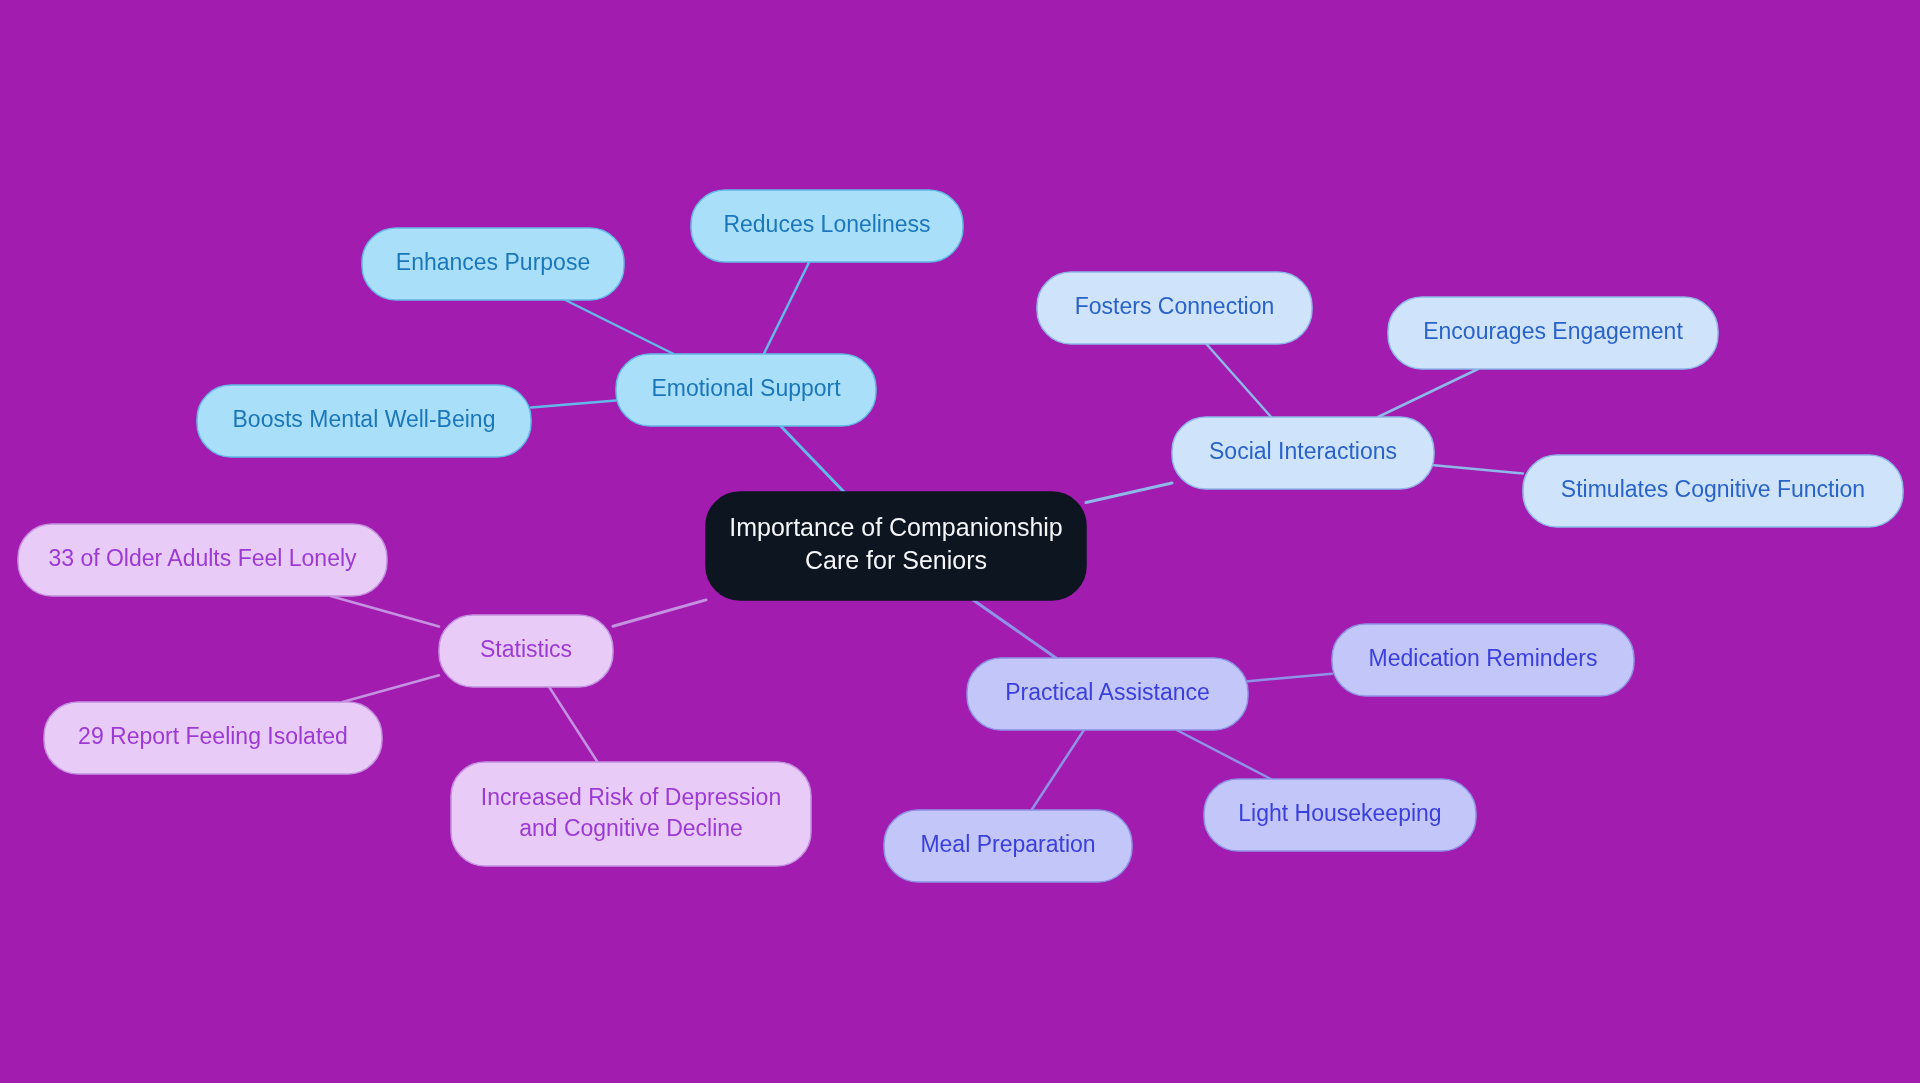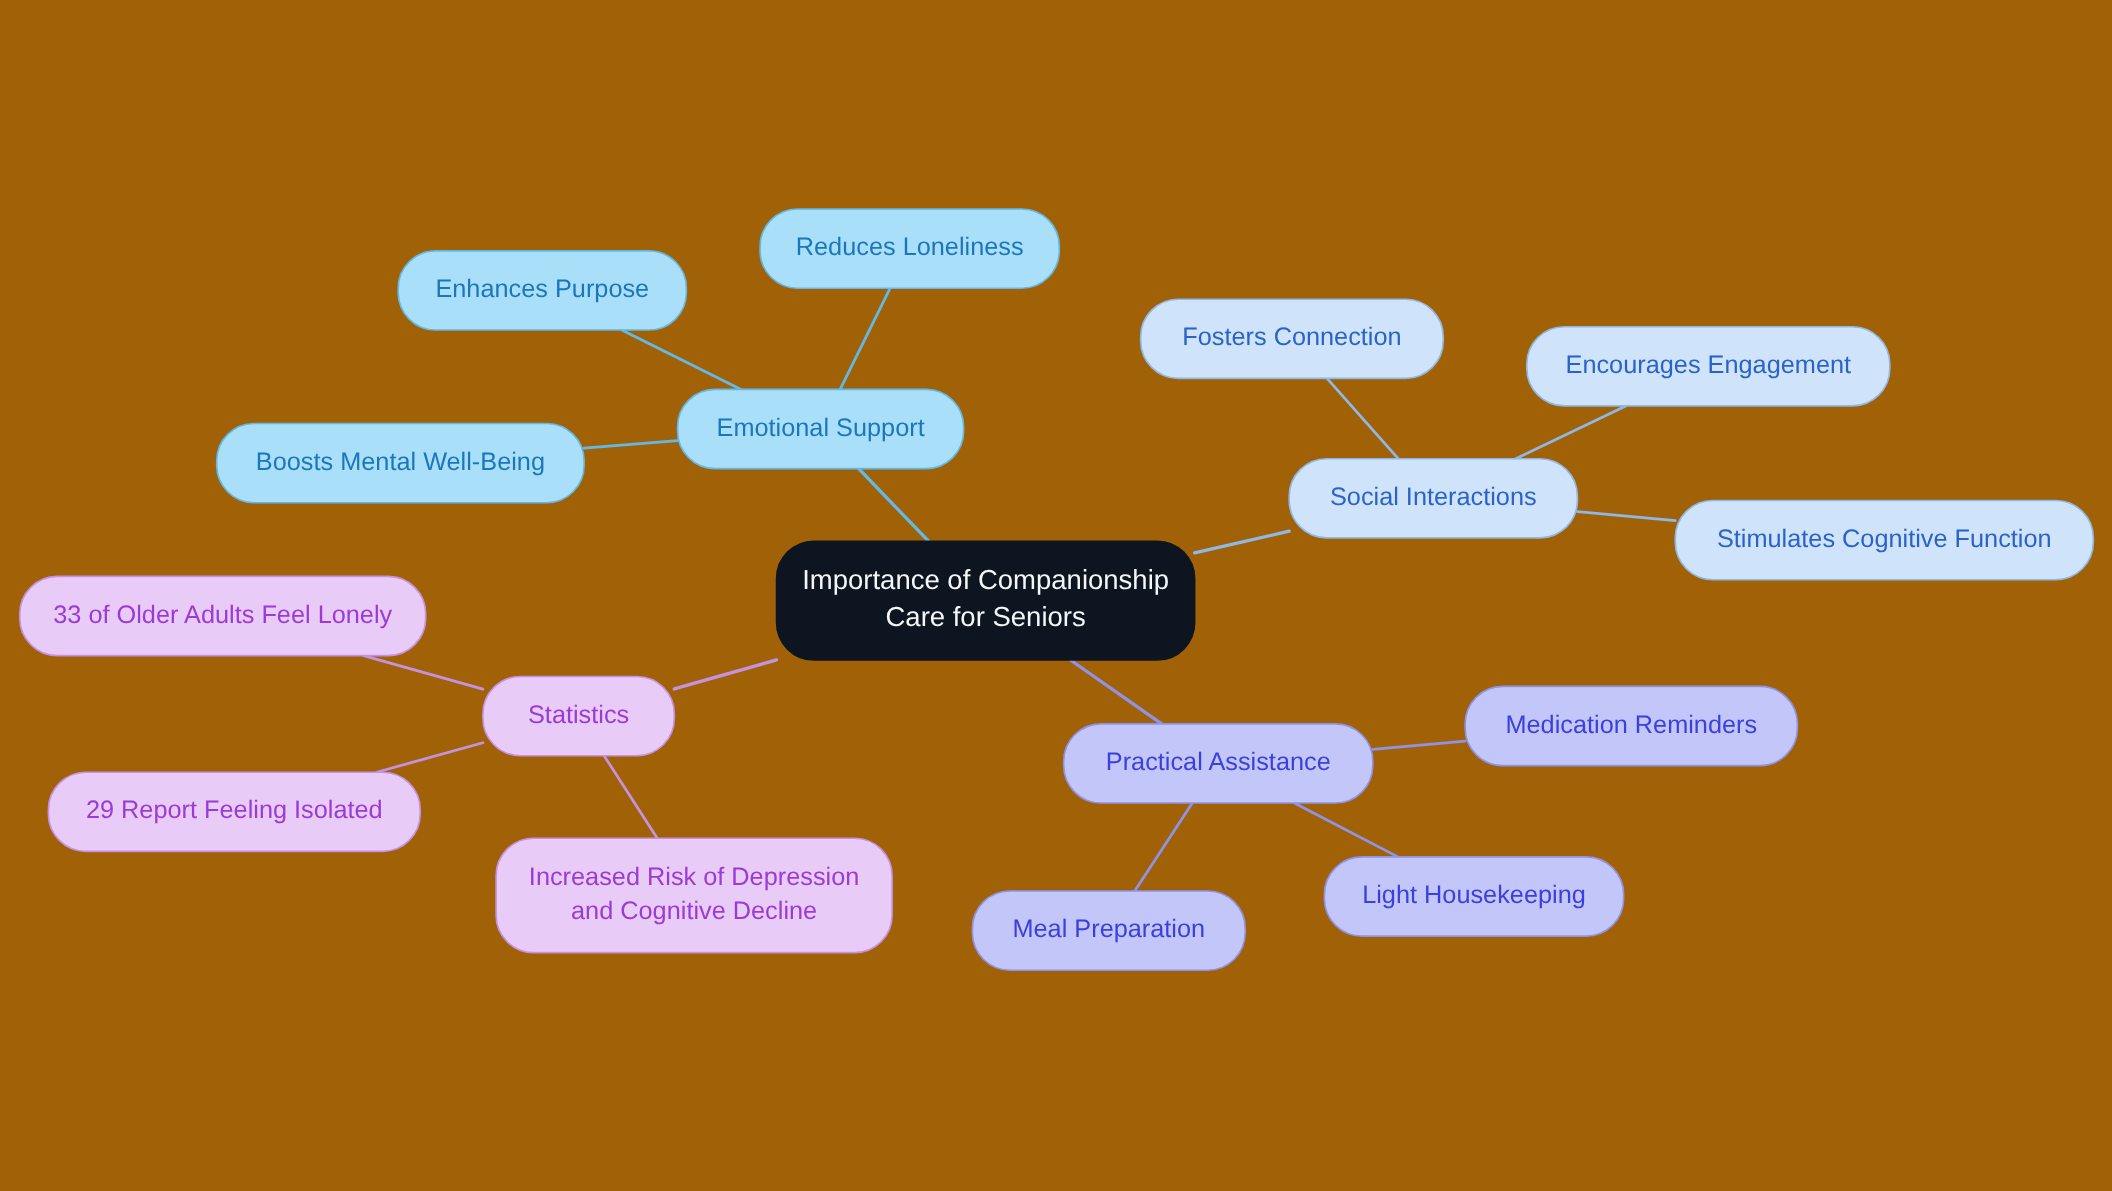--- a/index.html
+++ b/index.html
@@ -10,21 +10,21 @@
   body {
     width: 1920px;
     height: 1083px;
     font-family: "Liberation Sans", sans-serif;
     overflow: hidden;
   }
   #mindmap-root {
     position: relative;
     width: 1920px;
     height: 1083px;
-    background: #a16207;
+    background: #a21caf;
   }
   svg#mindmap-svg {
     position: absolute;
     top: 0;
     left: 0;
     width: 1920px;
     height: 1083px;
     display: block;
   }
   .node-label {

